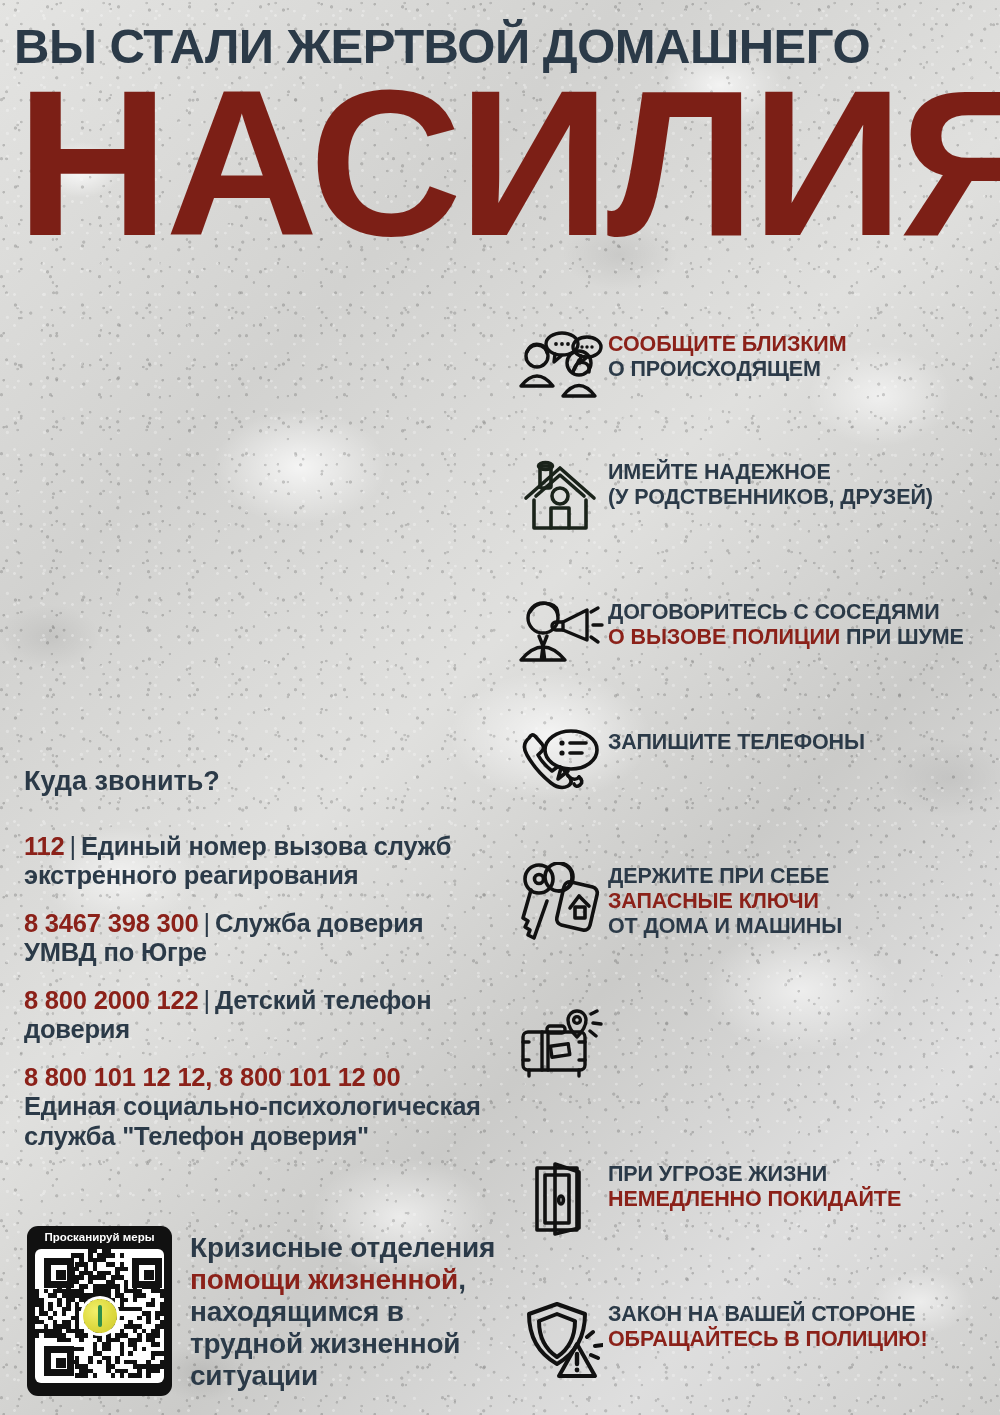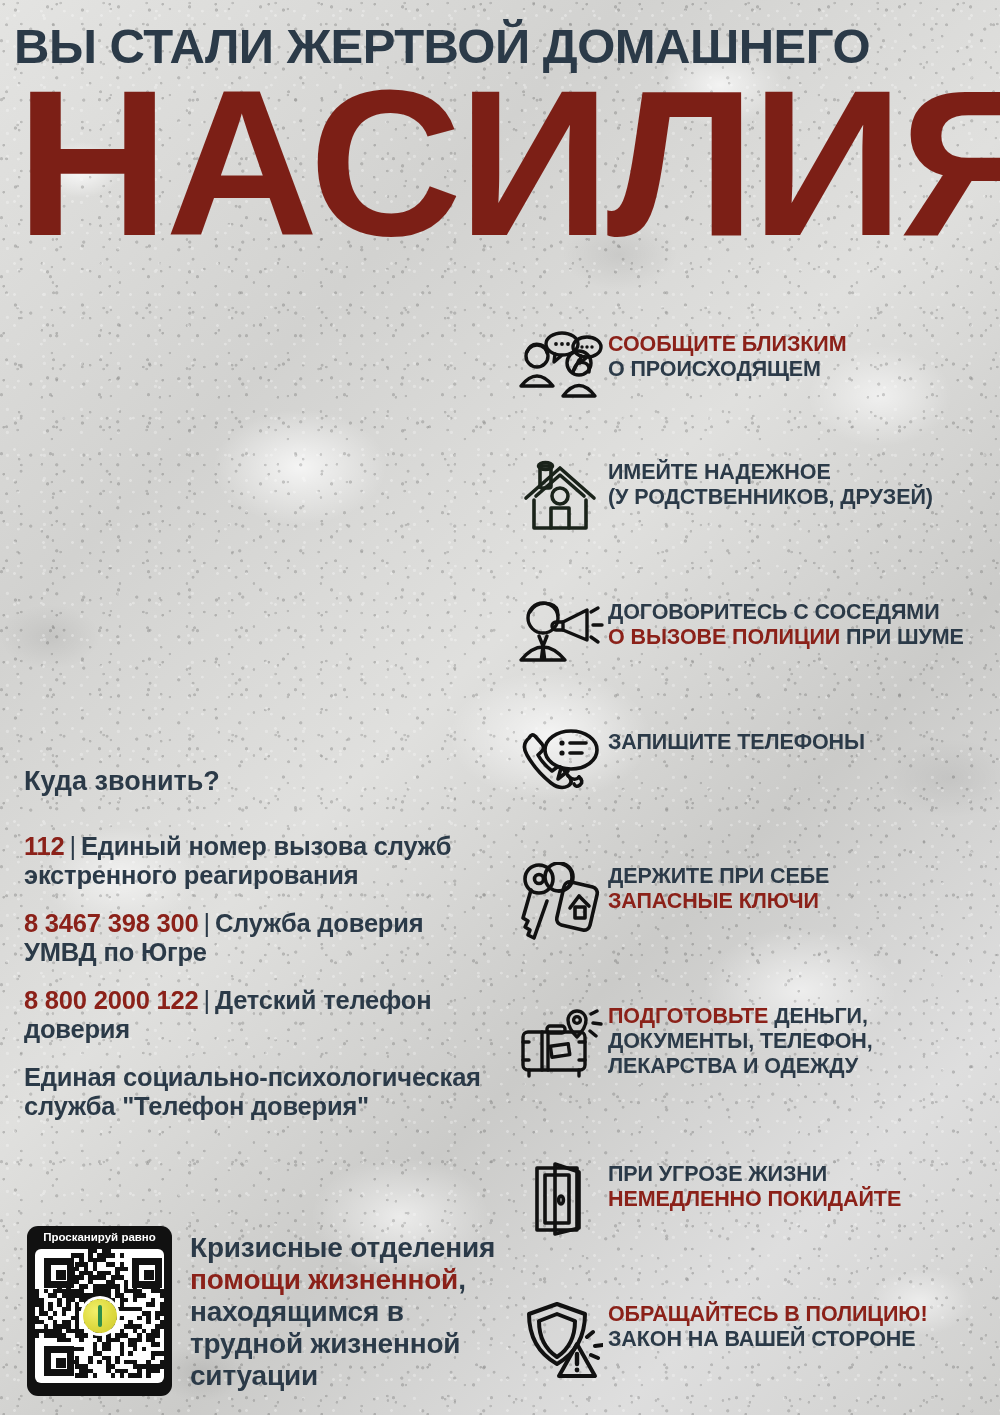--- a/index.html
+++ b/index.html
@@ -168,26 +168,29 @@
     </div>
 
     <div class="phone-row">
       <div class="phone-line">
         <span class="num">8 800 2000 122</span><span class="sep">|</span><span>Детский телефон</span>
       </div>
       <div class="phone-line">доверия</div>
     </div>
 
     <div class="phone-row">
+      <div class="phone-line">
+        <span class="num">8 800 101 12 12, 8 800 101 12 00</span>
+      </div>
       <div class="phone-line">Единая социально-психологическая служба "Телефон доверия"</div>
     </div>
   </div>
 
   <div class="qr-wrap">
-    <div class="qr-cap">Просканируй равно</div>
+    <div class="qr-cap">Просканируй меры</div>
     <div class="qr-code" id="qr-canvas">
         <div class="qr-mod" style="left: 53.3793px; top: 0px; width: 4.44828px; height: 4.44828px;"></div>
         <div class="qr-mod" style="left: 57.8276px; top: 0px; width: 4.44828px; height: 4.44828px;"></div>
         <div class="qr-mod" style="left: 66.7241px; top: 0px; width: 4.44828px; height: 4.44828px;"></div>
         <div class="qr-mod" style="left: 71.1724px; top: 0px; width: 4.44828px; height: 4.44828px;"></div>
         <div class="qr-mod" style="left: 35.5862px; top: 4.44828px; width: 4.44828px; height: 4.44828px;"></div>
         <div class="qr-mod" style="left: 40.0345px; top: 4.44828px; width: 4.44828px; height: 4.44828px;"></div>
         <div class="qr-mod" style="left: 44.4828px; top: 4.44828px; width: 4.44828px; height: 4.44828px;"></div>
         <div class="qr-mod" style="left: 53.3793px; top: 4.44828px; width: 4.44828px; height: 4.44828px;"></div>
         <div class="qr-mod" style="left: 62.2759px; top: 4.44828px; width: 4.44828px; height: 4.44828px;"></div>
@@ -629,44 +632,40 @@
           <path d="M41 1 q14 2 14 14 q0 12 -13 14"></path>
           <rect x="43" y="22" width="34" height="44" rx="6" transform="rotate(13 60 44)"></rect>
           <path d="M53 46 L62 34 L72 44"></path>
           <rect x="58" y="45" width="10" height="11"></rect>
         </g>
       </svg>
     </div>
     <div class="adv-text">
       <div><span>ДЕРЖИТЕ ПРИ СЕБЕ</span></div>
       <div><span class="hl">ЗАПАСНЫЕ КЛЮЧИ</span></div>
+      <div><span>ОТ ДОМА И МАШИНЫ</span></div>
     </div>
   </div>
 
   <div class="adv" style="left:512px;top:1002px;">
     <div class="adv-icon">
       <svg width="90" height="80" viewBox="0 0 90 80">
         <g fill="none" stroke="#111" stroke-width="3.4" stroke-linecap="round" stroke-linejoin="round">
           <rect x="8" y="30" width="62" height="38" rx="5"></rect>
           <path d="M27 30 v38 M33 30 v38"></path>
           <rect x="32" y="24" width="18" height="7" rx="3"></rect>
           <rect x="36" y="43" width="18" height="11" transform="rotate(-8 45 48)"></rect>
           <path d="M14 68 v6 M64 68 v6"></path>
           <path d="M8 40 h6 M64 40 h6 M8 58 h6 M64 58 h6"></path>
           <path d="M70 12 a9 9 0 0 0 -18 0 q0 8 9 17 q9 -9 9 -17 z" transform="translate(1,6)"></path>
           <circle cx="62" cy="18" r="3.4"></circle>
           <path d="M76 12 l6 -3 M78 21 l8 1 M75 29 l6 5"></path>
         </g>
       </svg>
     </div>
-    <div class="adv-text">
-      <div><span class="hl">ПОДГОТОВЬТЕ</span><span> ДЕНЬГИ,</span></div>
-      <div><span>ДОКУМЕНТЫ, ТЕЛЕФОН,</span></div>
-      <div><span>ЛЕКАРСТВА И ОДЕЖДУ</span></div>
-    </div>
   </div>
 
   <div class="adv" style="left:512px;top:1160px;">
     <div class="adv-icon">
       <svg width="78" height="78" viewBox="0 0 78 78">
         <g fill="none" stroke="#111" stroke-width="3.6" stroke-linecap="round" stroke-linejoin="round">
           <path d="M16 8 h40 v62 h-40 z"></path>
           <path d="M24 15 h24 v48 h-24 z"></path>
           <path d="M34 4 L58 12 v56 L34 74 z"></path>
           <ellipse cx="40" cy="40" rx="2.4" ry="4"></ellipse>
@@ -686,18 +685,18 @@
           <path d="M12 14 L40 4 L68 14 q0 34 -28 50 Q12 48 12 14 z"></path>
           <path d="M22 21 L40 14 L58 21 q0 24 -18 36 Q22 45 22 21 z"></path>
           <path d="M60 44 L78 76 H42 z"></path>
           <path d="M60 54 v10" stroke-width="4.4"></path>
           <circle cx="60" cy="70" r="2.4" fill="#111" stroke="none"></circle>
           <path d="M70 37 l6 -5 M78 46 l8 -1 M74 55 l7 3"></path>
         </g>
       </svg>
     </div>
     <div class="adv-text">
+      <div><span>ЗАКОН НА ВАШЕЙ СТОРОНЕ</span></div>
       <div><span class="hl">ОБРАЩАЙТЕСЬ В ПОЛИЦИЮ!</span></div>
-      <div><span>ЗАКОН НА ВАШЕЙ СТОРОНЕ</span></div>
     </div>
   </div>
 
 </div>
 
 </body></html>

